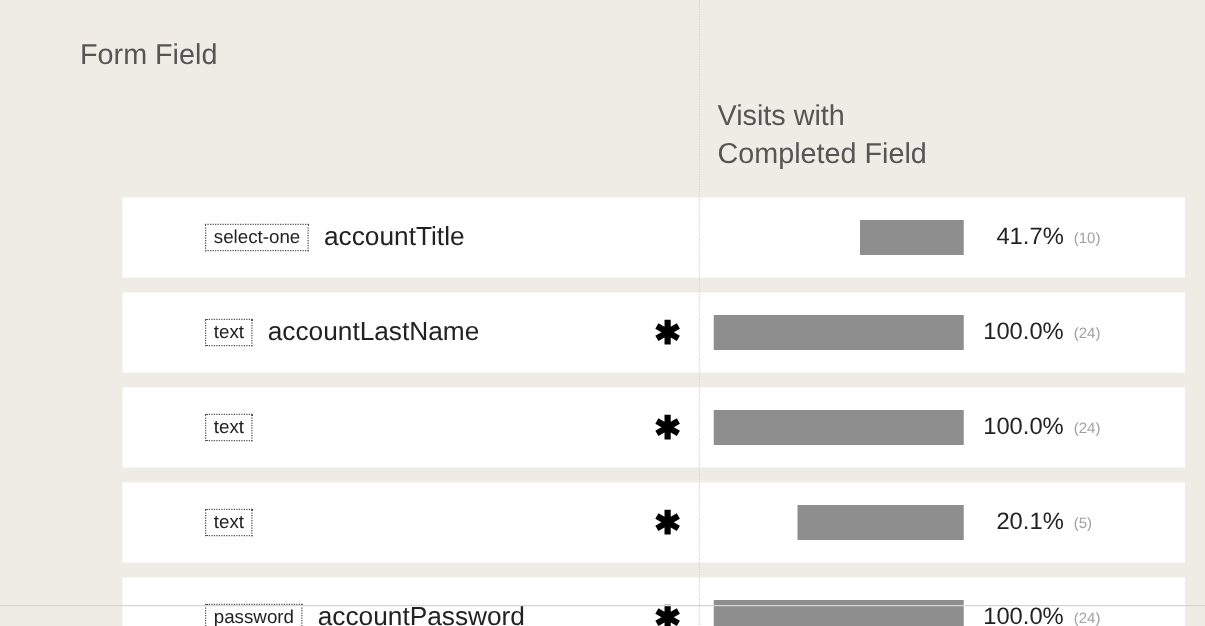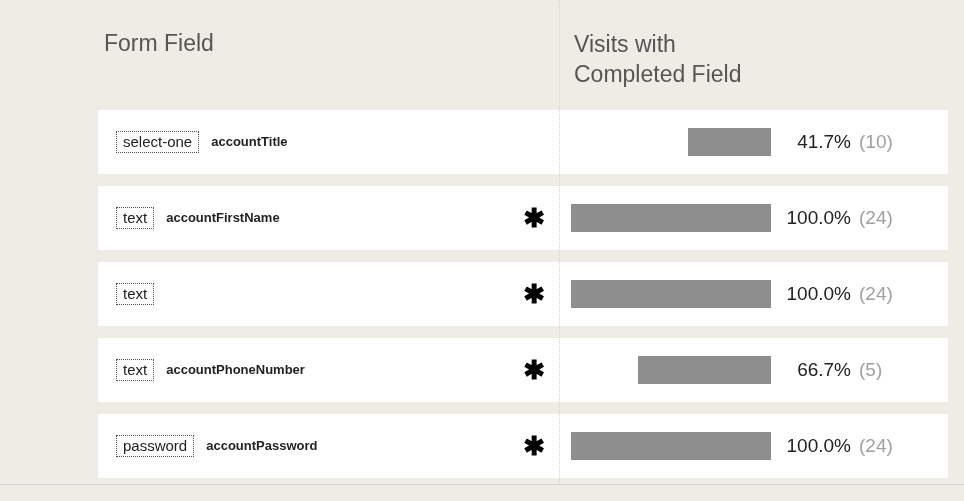--- a/index.html
+++ b/index.html
@@ -32,65 +32,66 @@
     border-left:1px dotted var(--border);
     z-index:5;
   }
   .header-row{
     display:flex;
     padding:18px 0 20px 0;
   }
   .header-left{
     width:559px;
     box-sizing:border-box;
-    padding-left:104px;
+    padding-left:64px;
     font-size:23px;
     font-weight:400;
     color:#555;
   }
   .header-right{
     flex:1;
     padding-left:15px;
     font-size:23px;
     font-weight:400;
     color:#555;
     line-height:1.3;
+    margin-top:48px;
   }
   .rows{
     margin-left:98px;
     margin-right:16px;
   }
   .row{
     background:#fff;
     display:flex;
     align-items:center;
     height:64px;
     margin-bottom:12px;
     position:relative;
   }
   .cell-left{
     width:461px; 
     box-sizing:border-box;
-    padding-left:18px;
+    padding-left:66px;
     display:flex;
     align-items:center;
     gap:12px;
     position:relative;
   }
   .type-badge{
     border:1px dotted #555;
     font-size:15px;
     padding:2px 6px;
     color:#222;
     line-height:1.1;
     font-weight:400;
   }
   .field-name{
-    font-weight:700;
-    font-size:13px;
+    font-weight:400;
+    font-size:21px;
     color:#222;
   }
   .req{
     position:absolute;
     right:14px;
     font-size:26px;
     font-weight:900;
     color:#000;
     line-height:1;
   }
@@ -113,21 +114,21 @@
   }
   .pct{
     width:72px;
     text-align:right;
     font-size:19px;
     color:#222;
   }
   .count{
     width:44px;
     text-align:left;
-    font-size:19px;
+    font-size:12px;
     color:var(--muted);
   }
   .bottom-line{
     position:absolute;
     left:0;right:0;
     height:0;
     border-top:1px solid var(--border);
   }
 </style>
 </head>
@@ -151,21 +152,21 @@
           <div class="bar-track">
             <div class="bar-fill" style="width: 41.7%;"></div>
           </div>
           <div class="pct">41.7%</div>
           <div class="count">(10)</div>
         </div>
       </div>
       <div class="row">
         <div class="cell-left">
           <span class="type-badge">text</span>
-          <span class="field-name">accountFirstName</span>
+          <span class="field-name">accountLastName</span>
           <span class="req">✱</span>
         </div>
         <div class="cell-right">
           <div class="bar-track">
             <div class="bar-fill" style="width: 100%;"></div>
           </div>
           <div class="pct">100.0%</div>
           <div class="count">(24)</div>
         </div>
       </div>
@@ -178,28 +179,27 @@
           <div class="bar-track">
             <div class="bar-fill" style="width: 100%;"></div>
           </div>
           <div class="pct">100.0%</div>
           <div class="count">(24)</div>
         </div>
       </div>
       <div class="row">
         <div class="cell-left">
           <span class="type-badge">text</span>
-          <span class="field-name">accountPhoneNumber</span>
           <span class="req">✱</span>
         </div>
         <div class="cell-right">
           <div class="bar-track">
             <div class="bar-fill" style="width: 66.7%;"></div>
           </div>
-          <div class="pct">66.7%</div>
+          <div class="pct">20.1%</div>
           <div class="count">(5)</div>
         </div>
       </div>
       <div class="row">
         <div class="cell-left">
           <span class="type-badge">password</span>
           <span class="field-name">accountPassword</span>
           <span class="req">✱</span>
         </div>
         <div class="cell-right">

